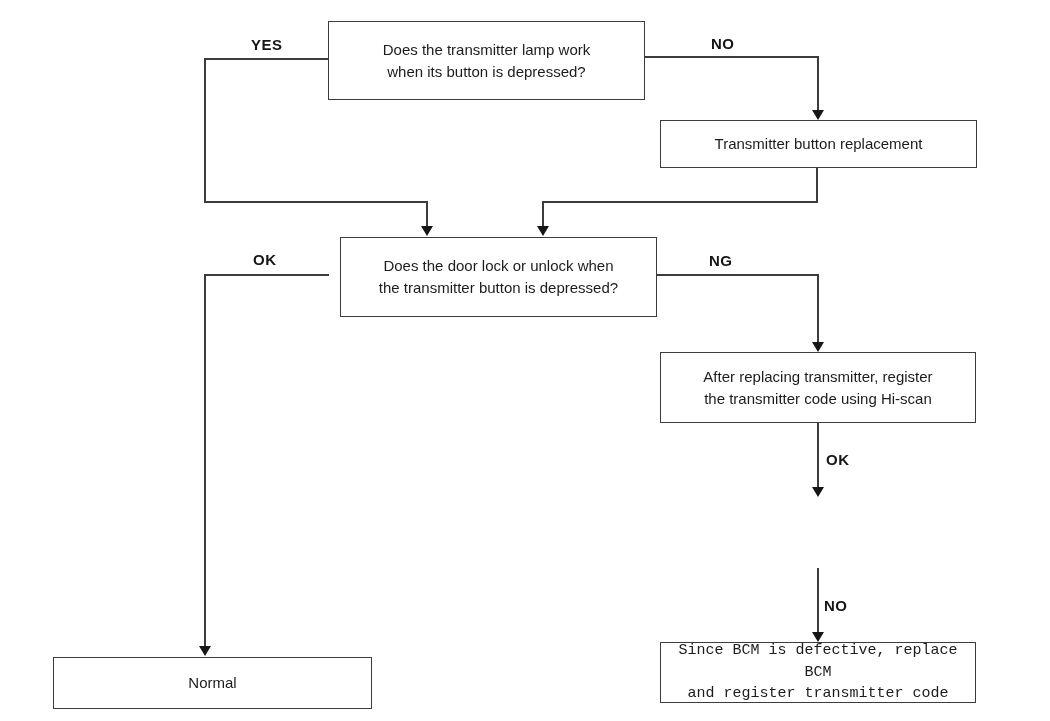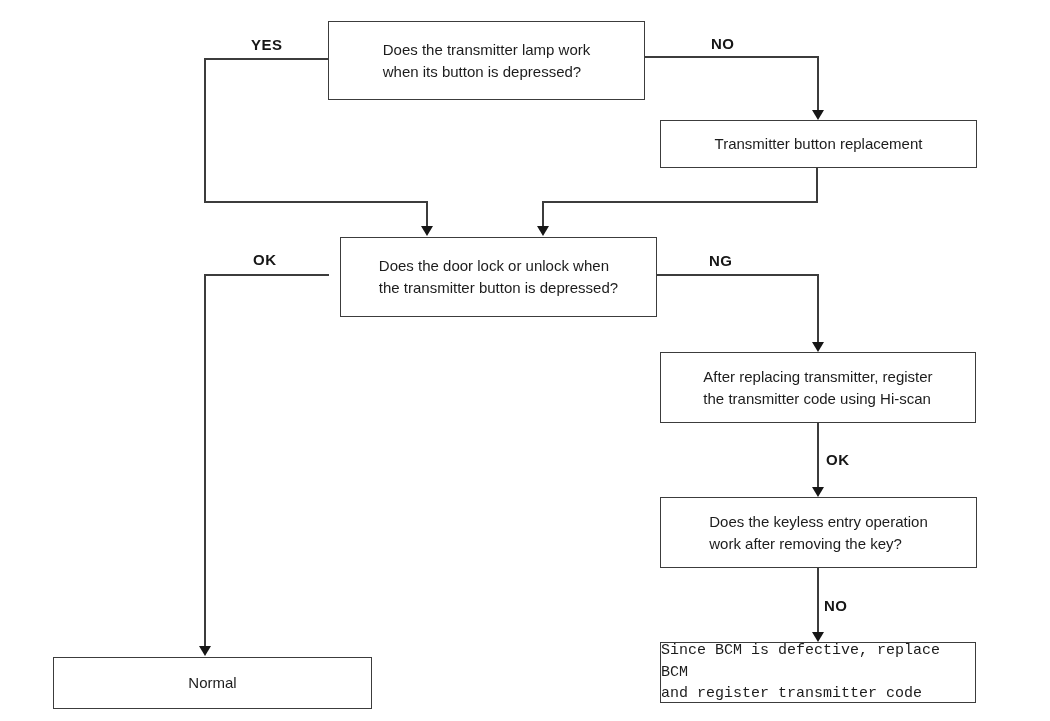--- a/index.html
+++ b/index.html
@@ -17,21 +17,21 @@
     padding-left: 27px;
   }
   .node {
     position: absolute;
     box-sizing: border-box;
     border: 1.5px solid #3c3c3c;
     background: #ffffff;
     display: flex;
     align-items: center;
     justify-content: center;
-    text-align: left;
+    text-align: center;
     white-space: pre-line;
     font-size: 15px;
     line-height: 1.45;
     color: #1c1c1c;
   }
   .hline, .vline {
     position: absolute;
     background: #3c3c3c;
   }
   .hline { height: 1.5px; }
@@ -140,19 +140,17 @@
   <div class="branch-label lb-ok2">OK</div>
   <div class="branch-label lb-no2">NO</div>
 
   <div class="node n-q1">Does the transmitter lamp work
 when its button is depressed?</div>
   <div class="node n-battery">Transmitter button replacement</div>
   <div class="node n-q2">Does the door lock or unlock when
 the transmitter button is depressed?</div>
   <div class="node n-after">After replacing transmitter, register
 the transmitter code using Hi-scan</div>
-  <div class="node n-keyless">Does the keyless entry operation
-work after removing the key?</div>
   <div class="node n-bcm">Since BCM is defective, replace BCM
 and register transmitter code</div>
   <div class="node n-normal">Normal</div>
 
 </div>
 
 </body></html>

